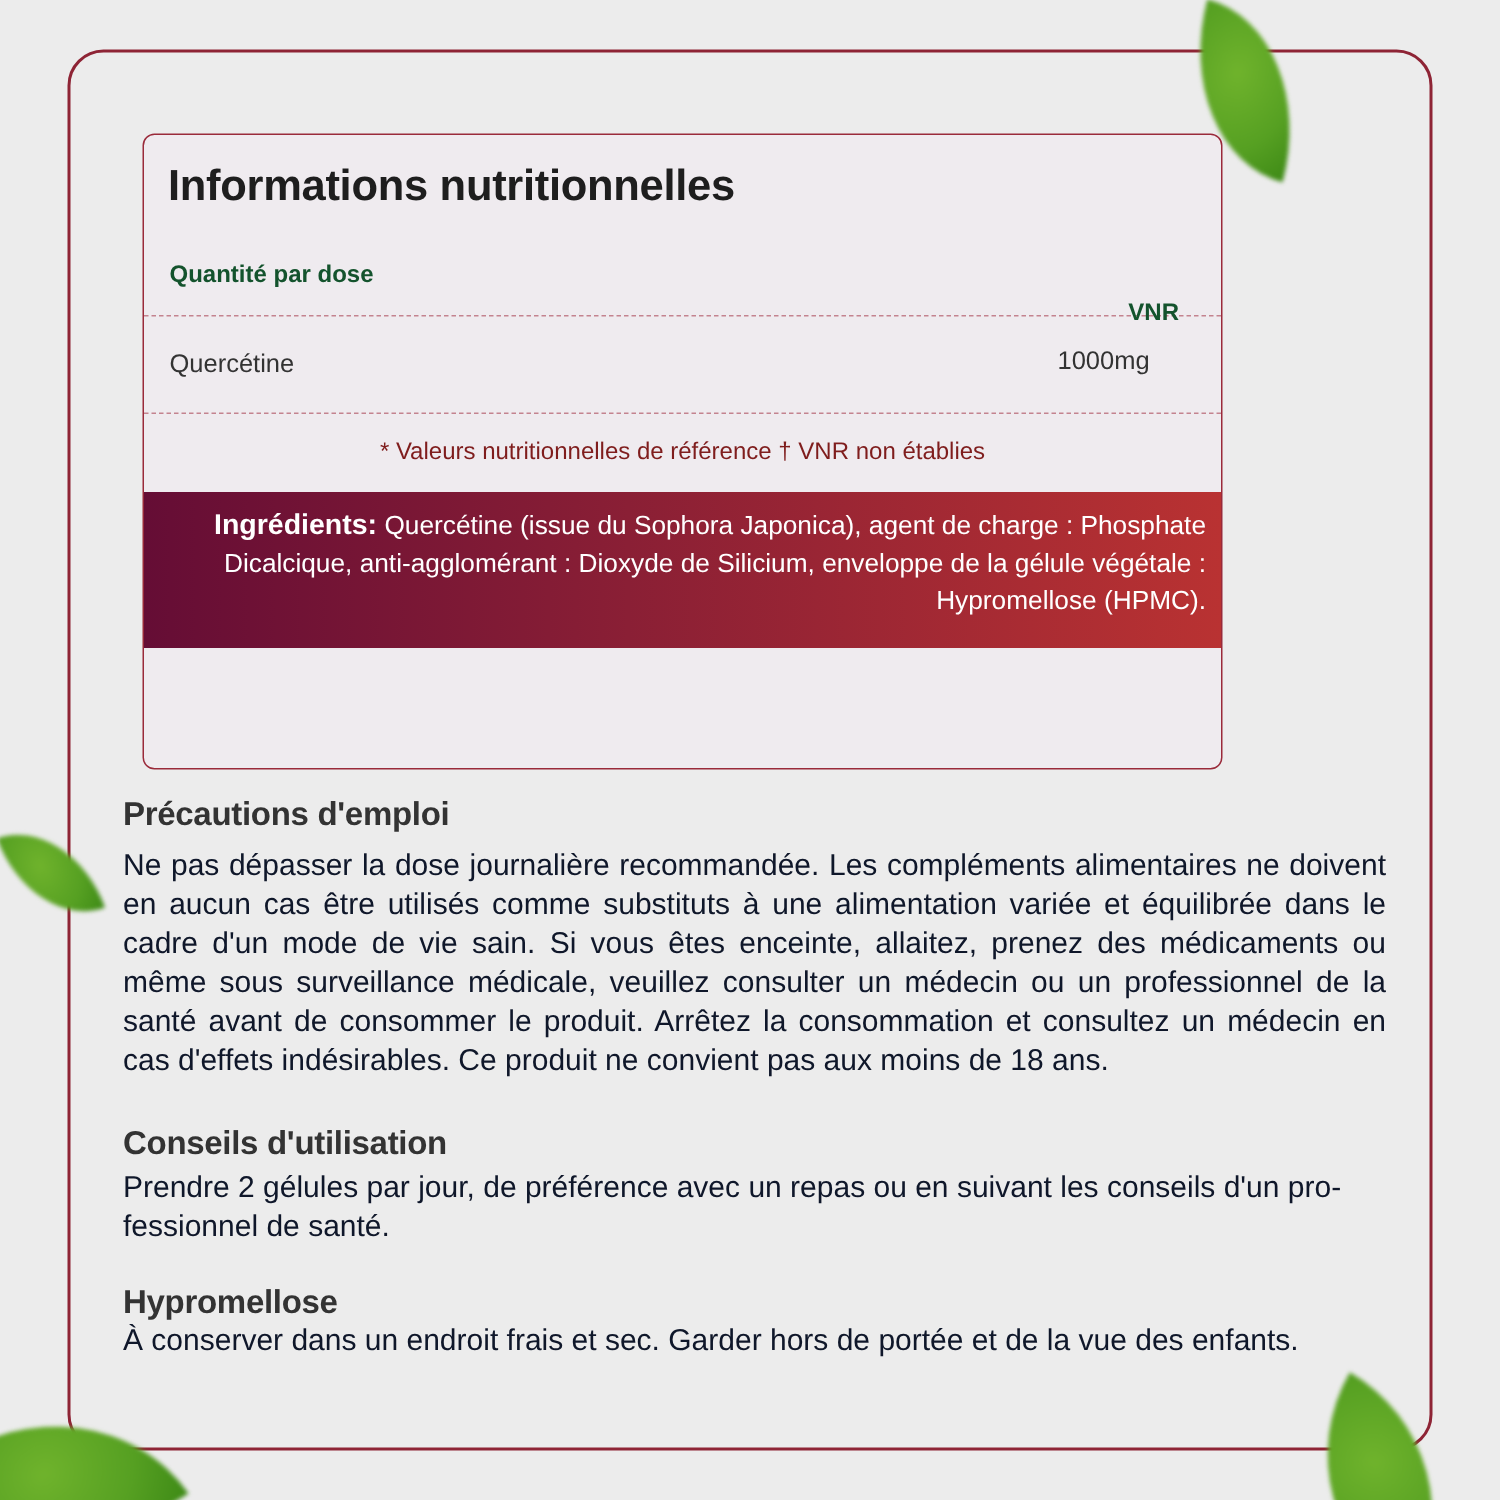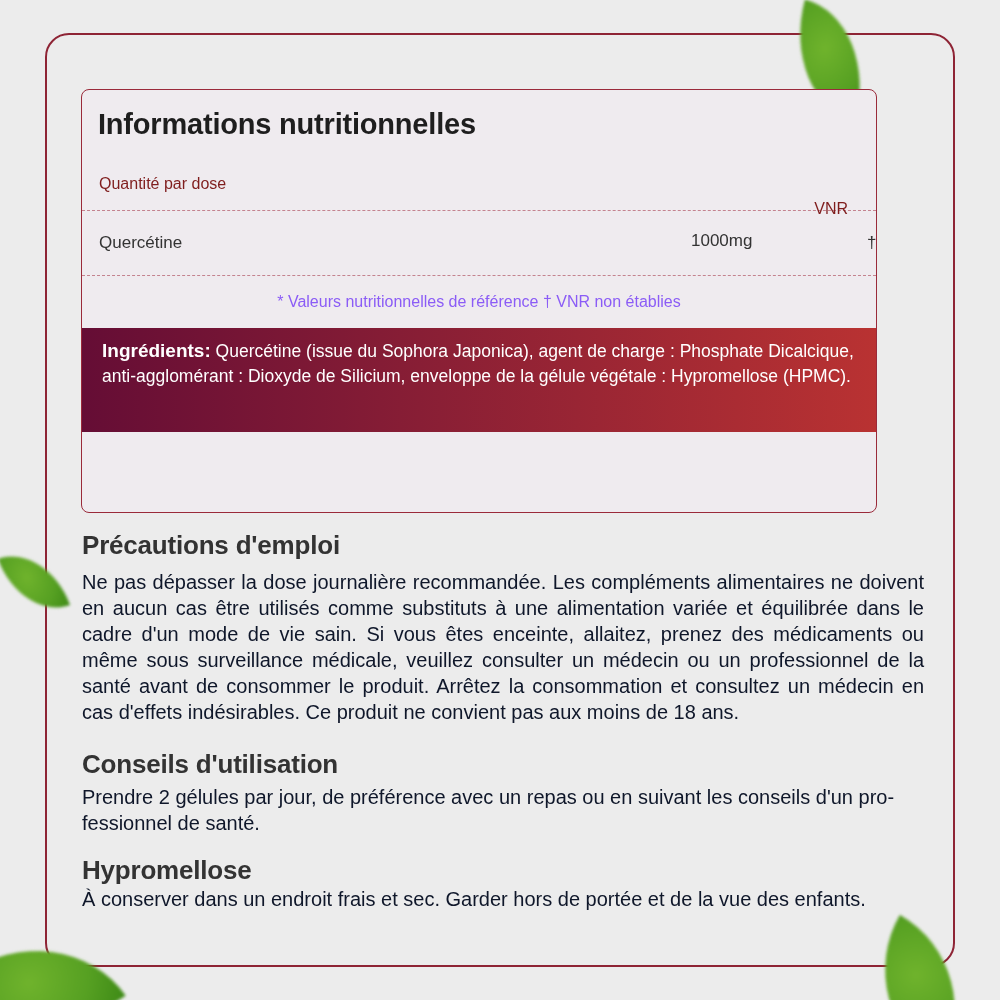--- a/index.html
+++ b/index.html
@@ -7,59 +7,59 @@
     width: 1000px; height: 1000px; position: relative; overflow: hidden;
     background: #ececec;
     font-family: "Liberation Sans", "DejaVu Sans", sans-serif;
     color: #2b2b2b;
   }
   .frame {
     position: absolute; left: 45px; top: 33px; width: 910px; height: 934px;
     border: 2px solid #8e2435; border-radius: 24px; box-sizing: border-box;
   }
   .card {
-    position: absolute; left: 81px; top: 89px; width: 796px; height: 424px;
+    position: absolute; left: 95px; top: 89px; width: 720px; height: 424px;
     border: 1.5px solid #9a2a3a; border-radius: 8px; box-sizing: border-box;
-    background: #efebef; overflow: hidden;
+    background: #efebef; overflow: hidden; text-align: right;
   }
   .card-title {
     height: 68px; display: flex; align-items: center; padding-left: 16px;
     font-size: 29px; font-weight: bold; color: #1e1e1e; letter-spacing: -0.2px;
   }
   .grad {
     background: linear-gradient(90deg, #650d35 0%, #8a1f35 45%, #b93232 100%);
     color: #fff;
   }
   .dose-band { height: 82px; padding: 16px 16px 0 16px; box-sizing: border-box; }
   .dose-line { font-size: 17px; font-weight: bold; line-height: 26px; }
   .table-head {
     height: 52px; display: flex; align-items: center; justify-content: space-between;
-    padding: 0 28px 0 17px; font-size: 16px; font-weight: normal; color: #7f1d1d;
+    padding: 0 28px 0 17px; font-size: 16px; font-weight: bold; color: #14532d;
     border-bottom: 1px dashed #c4838f;
   }
   .table-head .vnr { padding-top: 6px; margin-top: 44px; }
   .row {
     height: 64px; display: flex; align-items: center; position: relative;
     padding-left: 17px; font-size: 17px; color: #333;
     border-bottom: 1px dashed #c4838f;
   }
   .row .amount { position: absolute; left: 609px; top: 20px; }
   .row .vnr-val { position: absolute; left: 785px; top: 22px; }
   .footnote {
     height: 52px; display: flex; align-items: center; justify-content: center;
-    font-size: 16px; color: #8b5cf6;
+    font-size: 16px; color: #7f1d1d;
   }
   .ingredients {
     height: 104px; padding: 10px 10px 0 20px; box-sizing: border-box;
     font-size: 17.5px; line-height: 25px;
   }
   .ingredients b { font-size: 19px; }
   .section { position: absolute; left: 82px; width: 842px; }
   .section h2 {
-    margin: 0; font-size: 26px; font-weight: bold; color: #333; letter-spacing: -0.2px;
+    margin: 0; font-size: 22px; font-weight: bold; color: #333; letter-spacing: -0.2px;
   }
   .section p { margin: 0; font-size: 20px; line-height: 26px; color: #0f172a; }
   .justify { text-align: justify; }
   .leaf {
     position: absolute; width: 70px; height: 110px;
     background: radial-gradient(ellipse at 40% 40%, #6fb32c 0%, #56a022 60%, #3e8a16 100%);
     border-radius: 0 100% 0 100%; filter: blur(1.5px);
   }
 </style>
 </head>

